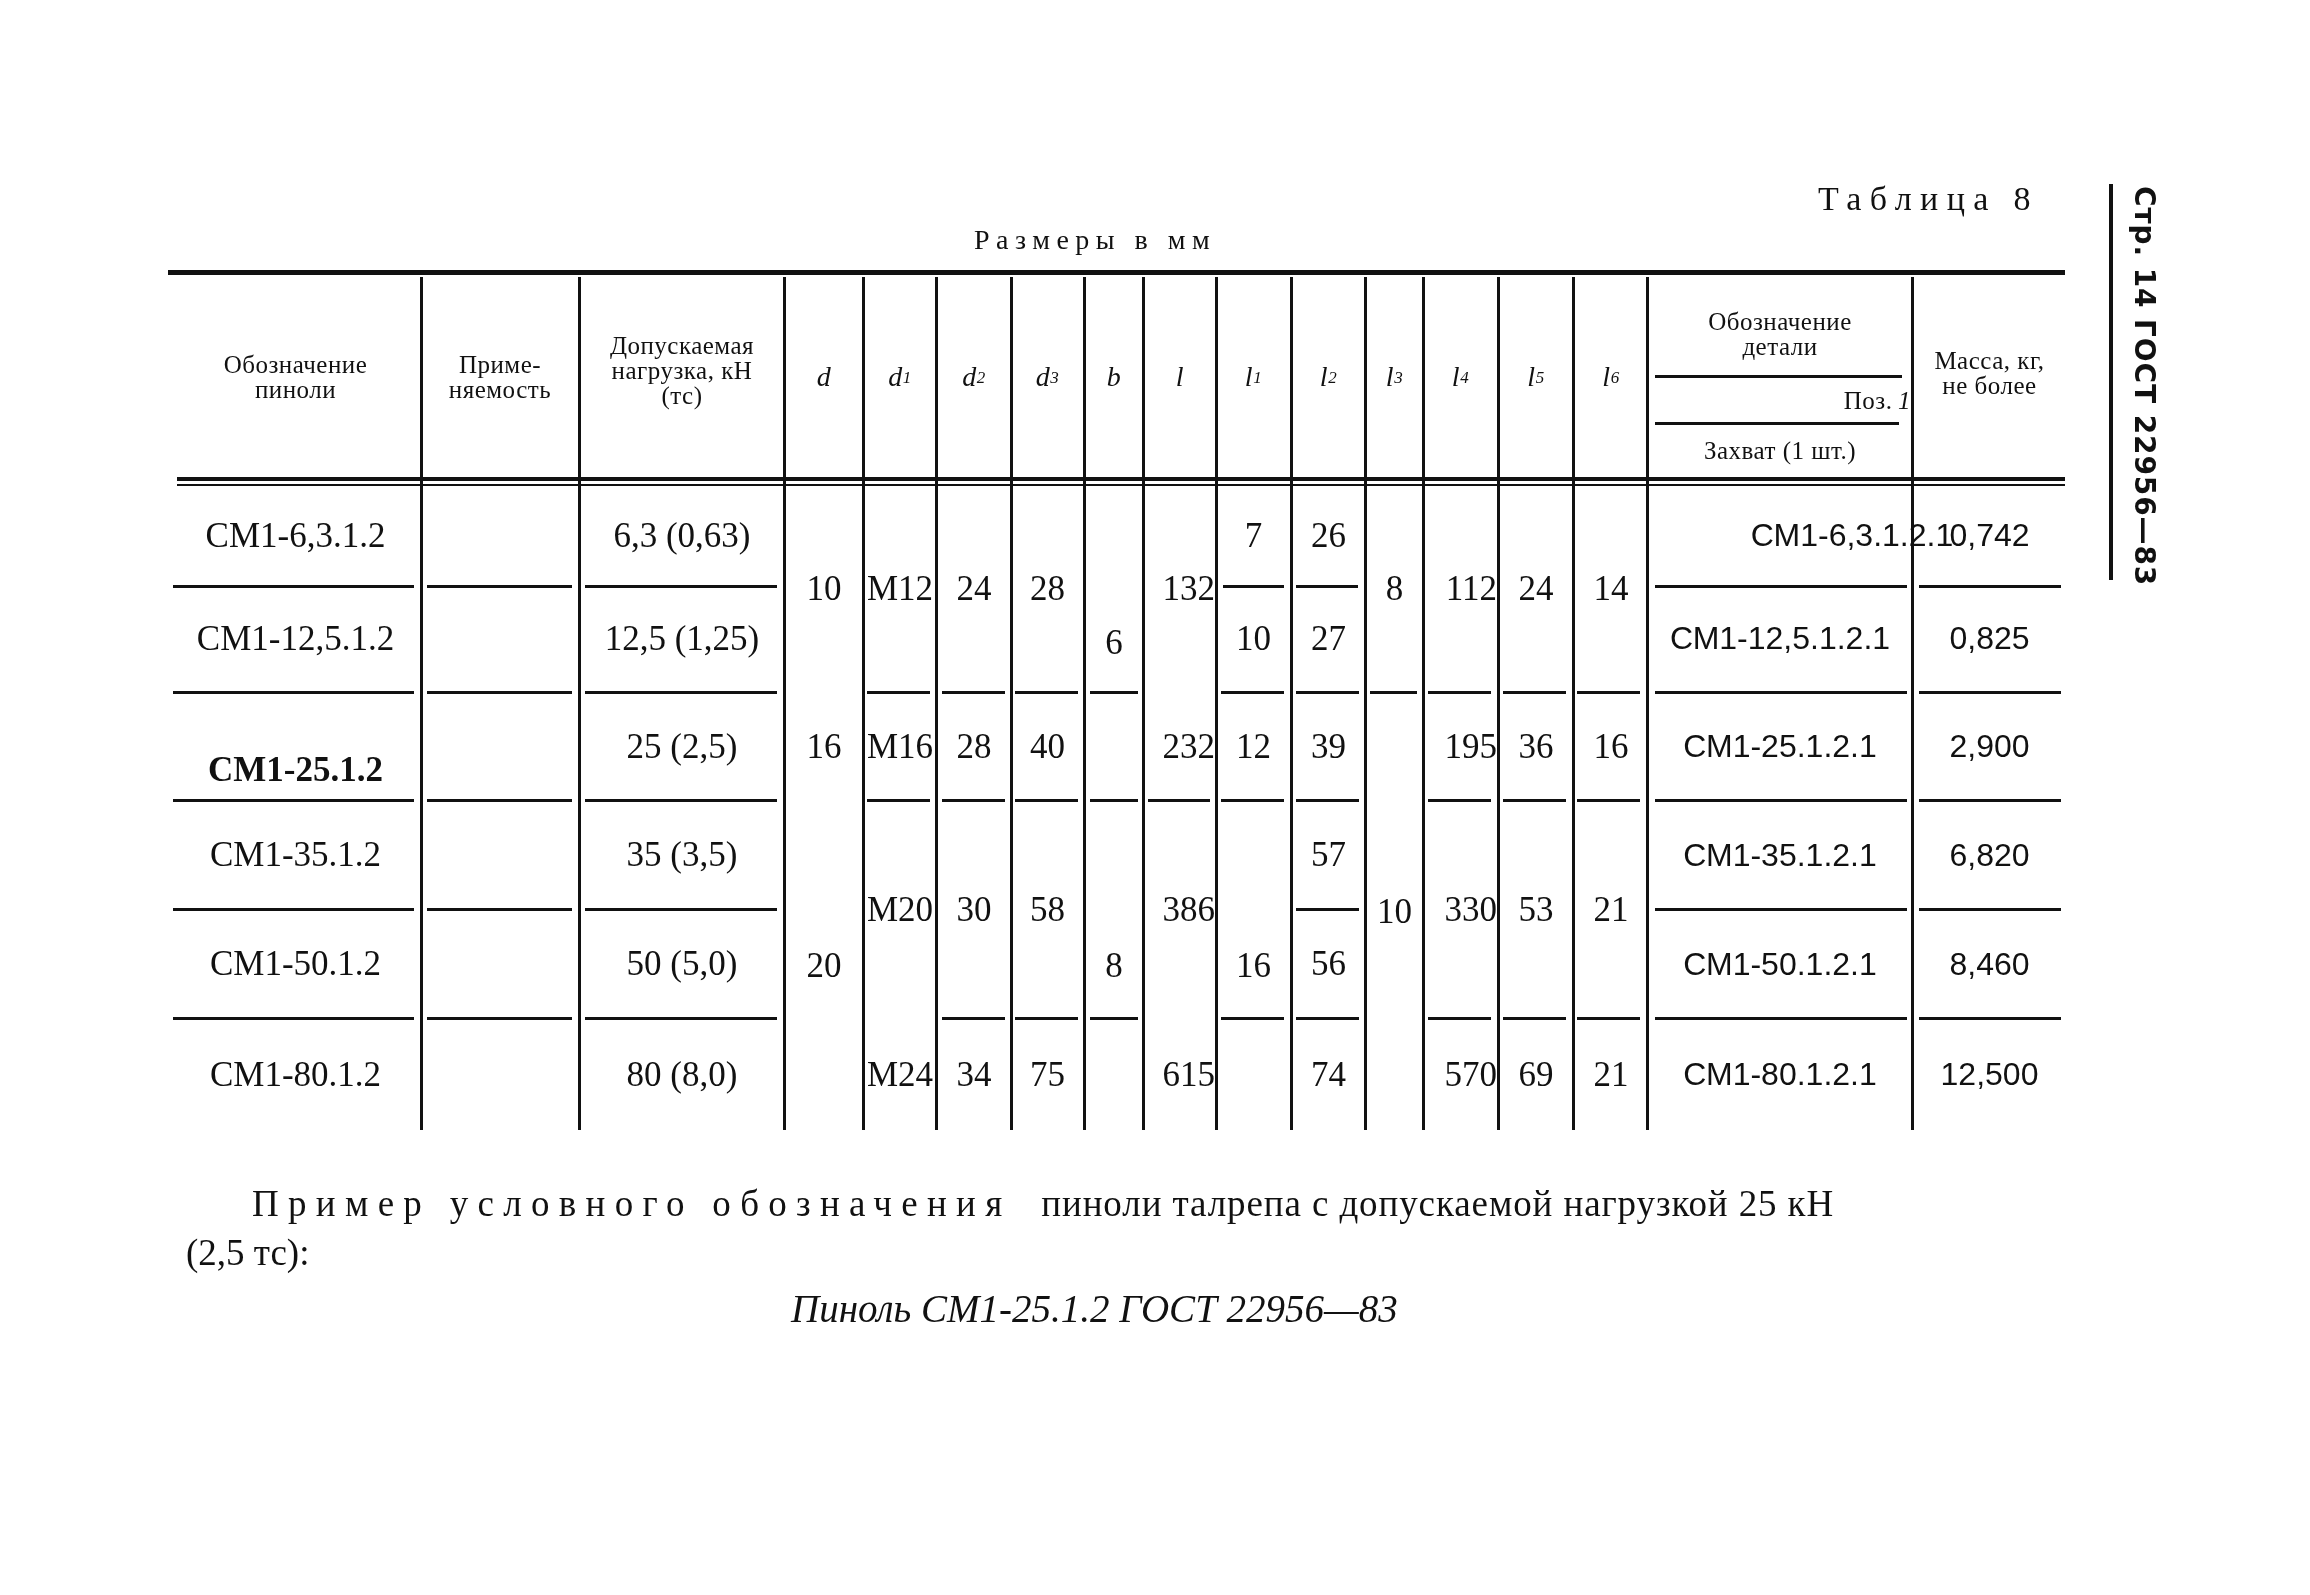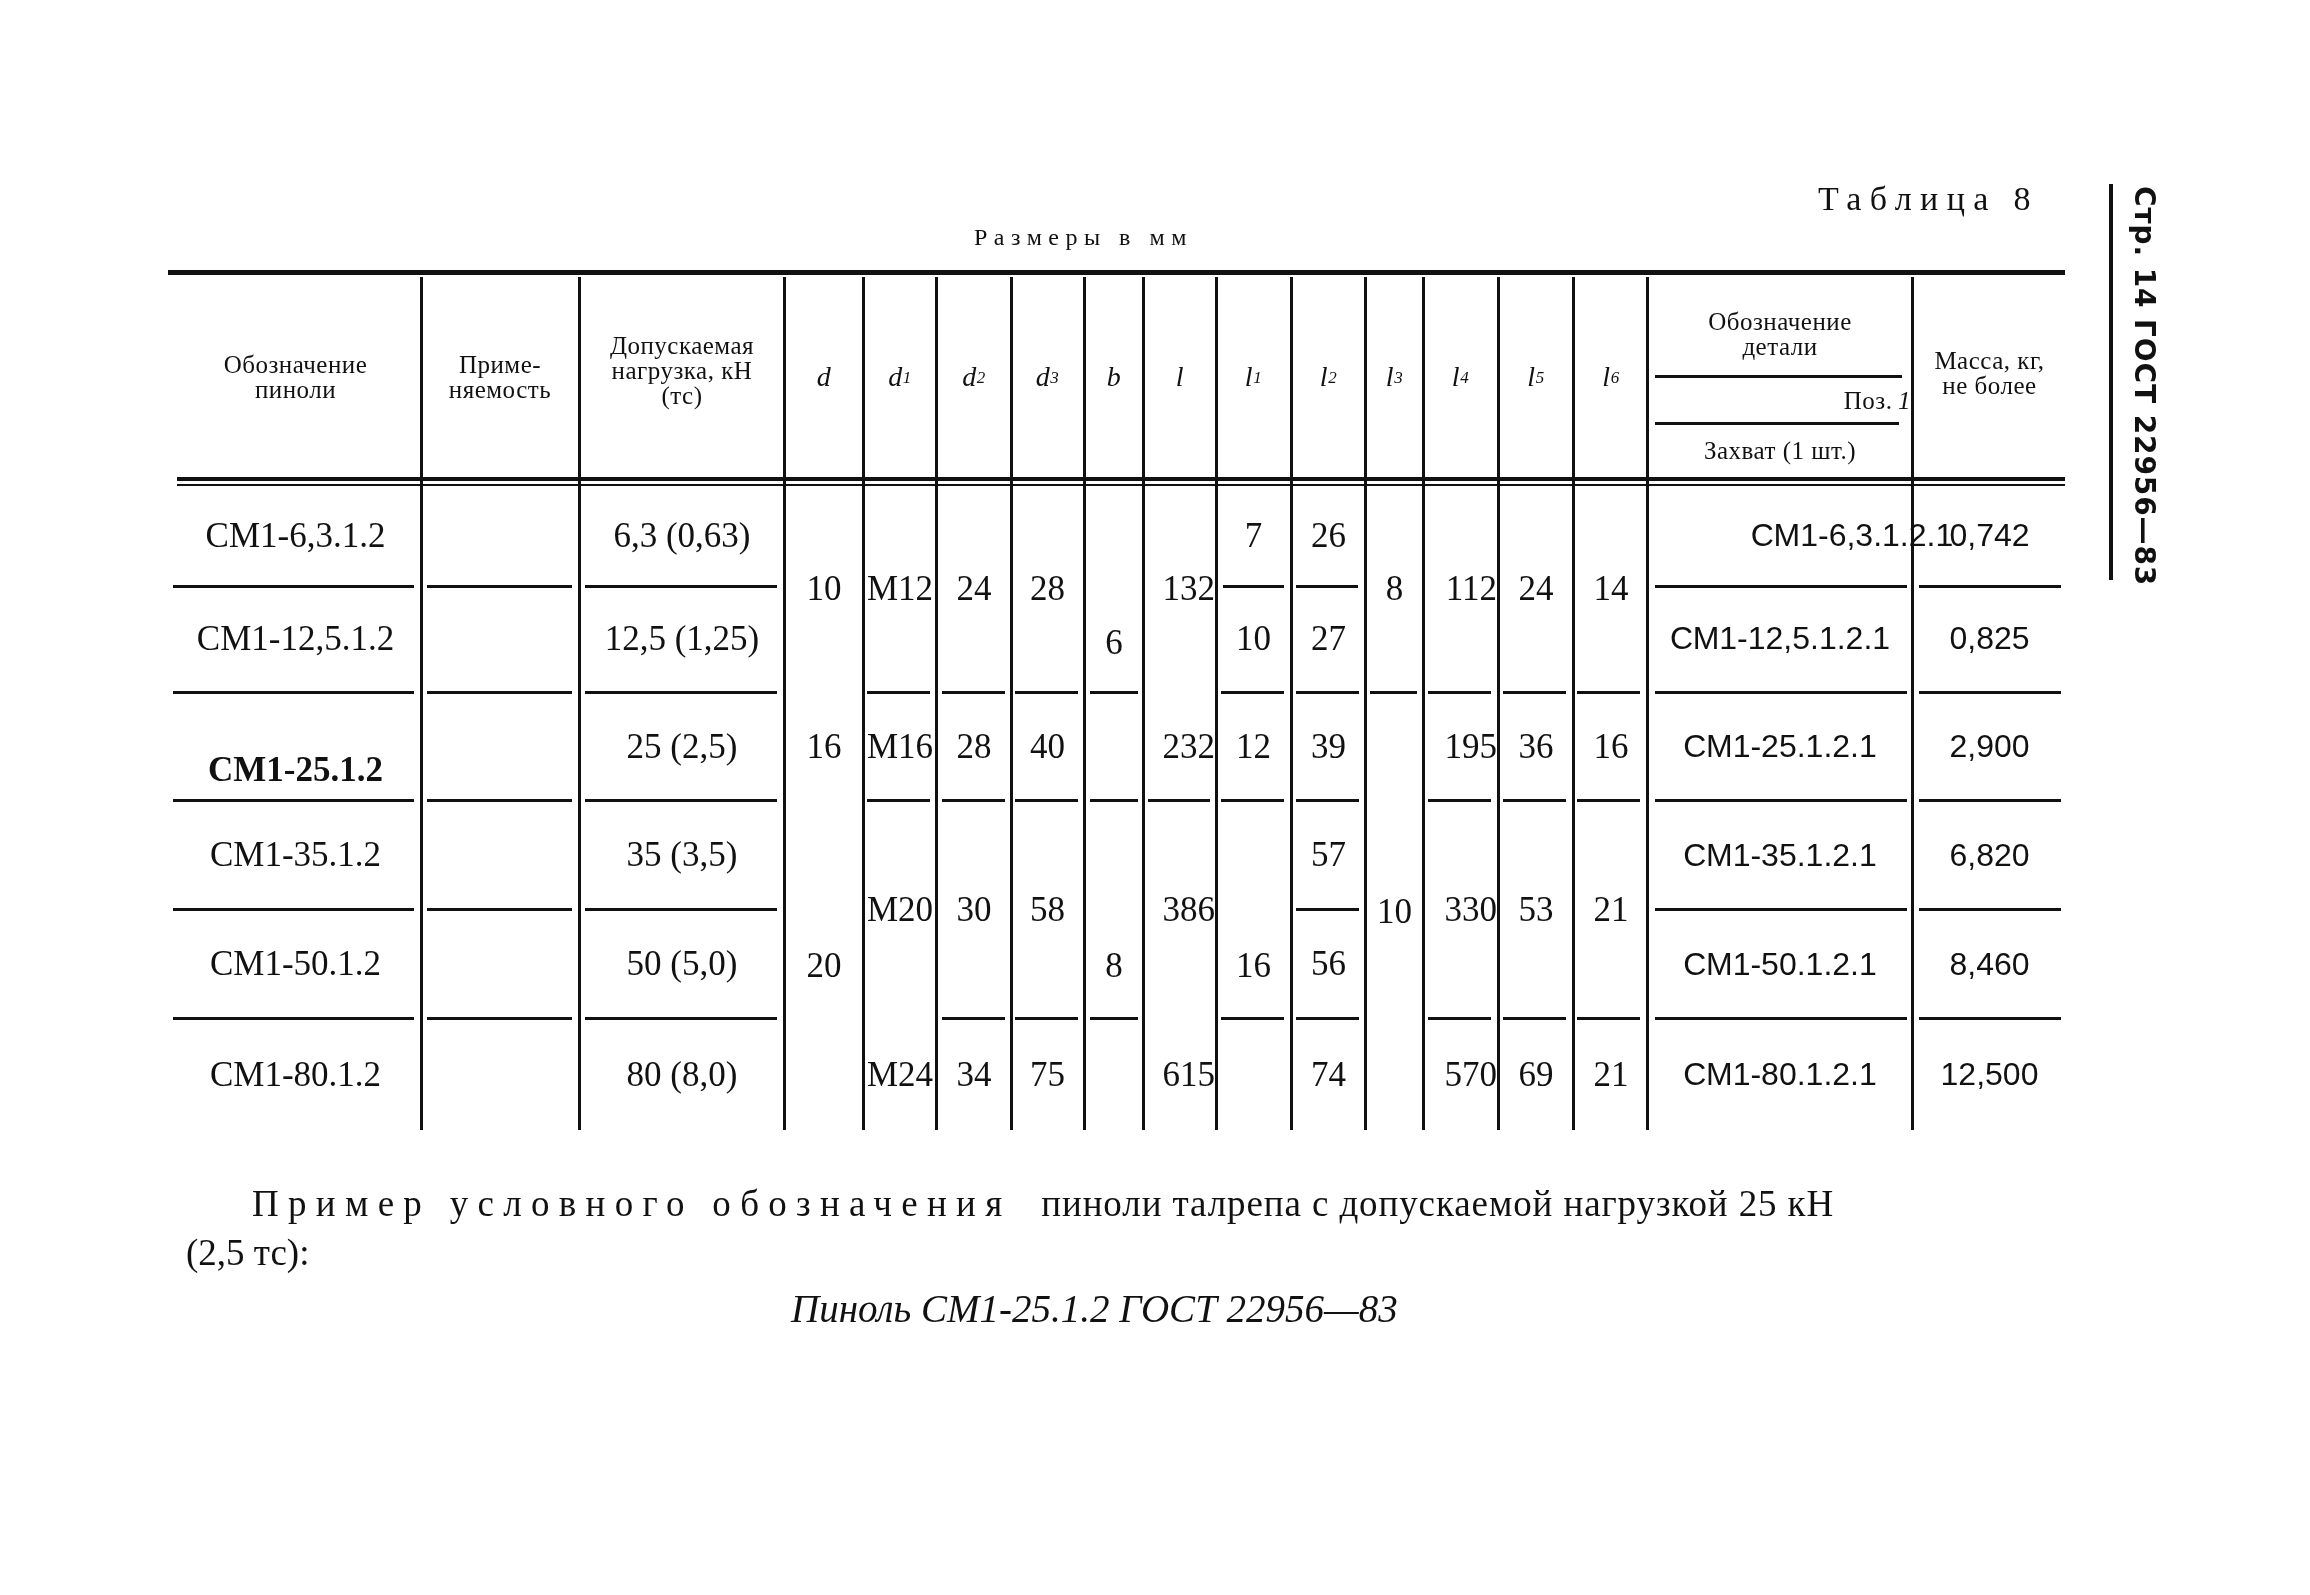--- a/index.html
+++ b/index.html
@@ -9,21 +9,21 @@
   .hline { position:absolute; background:#111; height:2.8px; }
   .vline { position:absolute; background:#111; width:2.8px; }
   .cell { position:absolute; display:flex; align-items:center; justify-content:center;
           text-align:center; font-size:35px; line-height:1.05; }
   .hcell { position:absolute; display:flex; align-items:center; justify-content:center;
            text-align:center; font-size:25px; line-height:1.0; letter-spacing:0.5px; }
   .sym { font-style:italic; font-size:28px; }
   .sym sub { font-size:17px; vertical-align:-3.7px; }
   .spaced { letter-spacing:9.3px; }
   .title-table { font-size:34px; letter-spacing:8.4px; }
-  .units { font-size:24px; letter-spacing:6.5px; }
+  .units { font-size:28px; letter-spacing:6.5px; }
   .para { font-size:37px; }
   .example { font-size:39px; font-style:italic; }
   .side-text { font-family:"DejaVu Sans","Liberation Sans",sans-serif; font-weight:bold;
                font-size:28px; transform-origin:left top; transform:rotate(90deg);
                white-space:nowrap; letter-spacing:0.9px; }
   .sans-row { font-family:"Liberation Sans","DejaVu Sans",sans-serif; font-size:32px; }
 </style>
 </head>
 <body>
 

